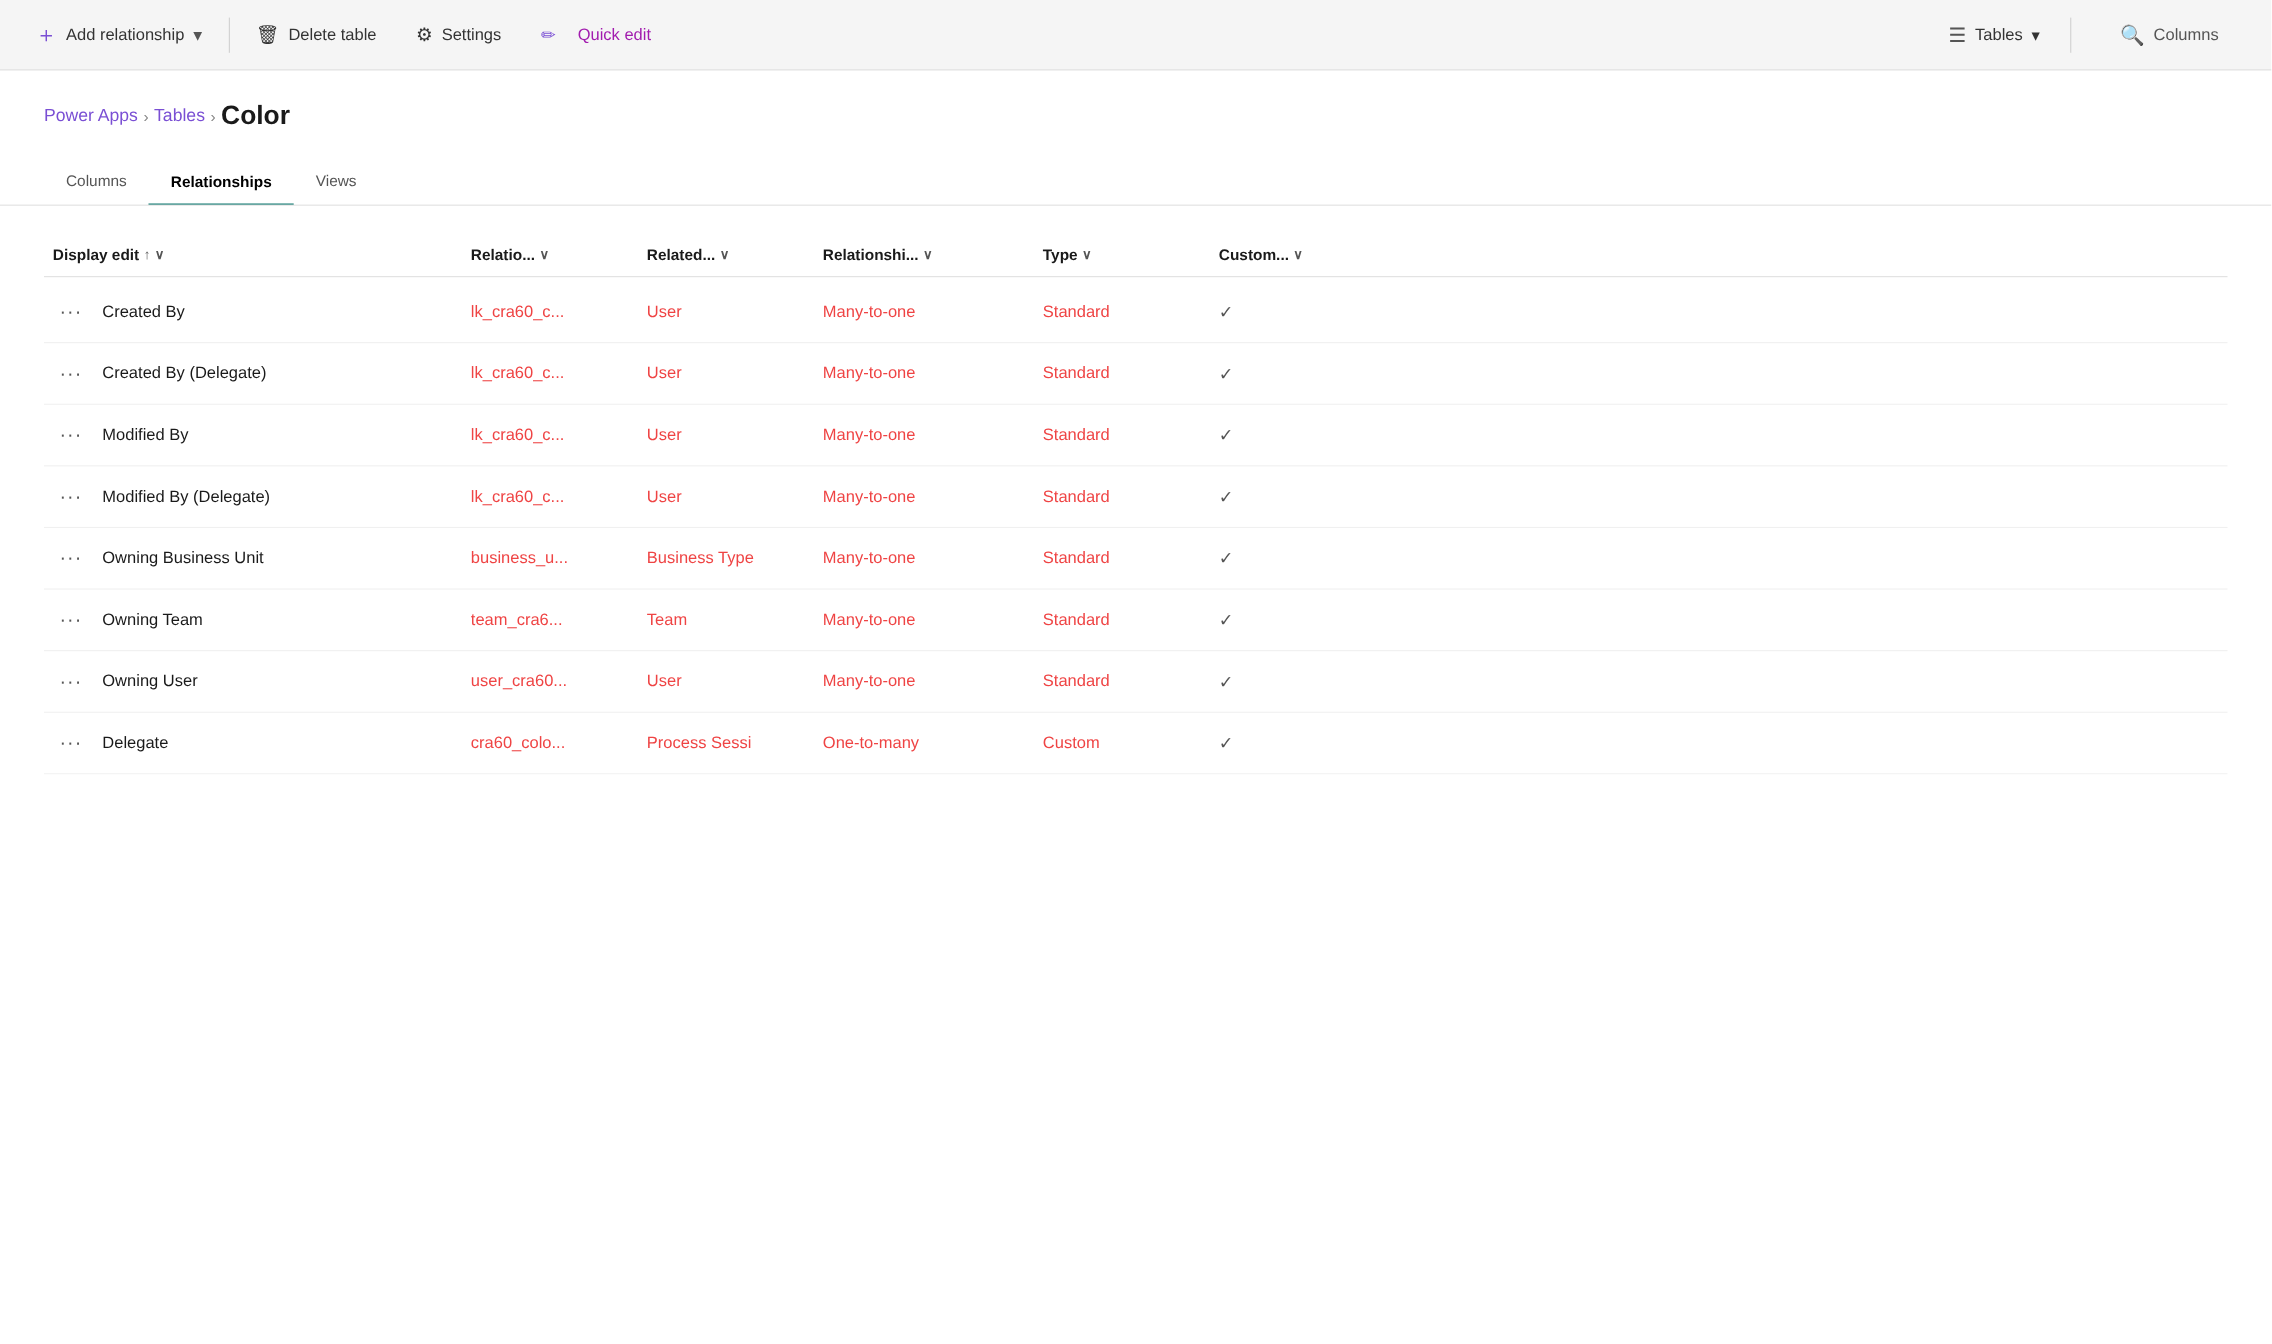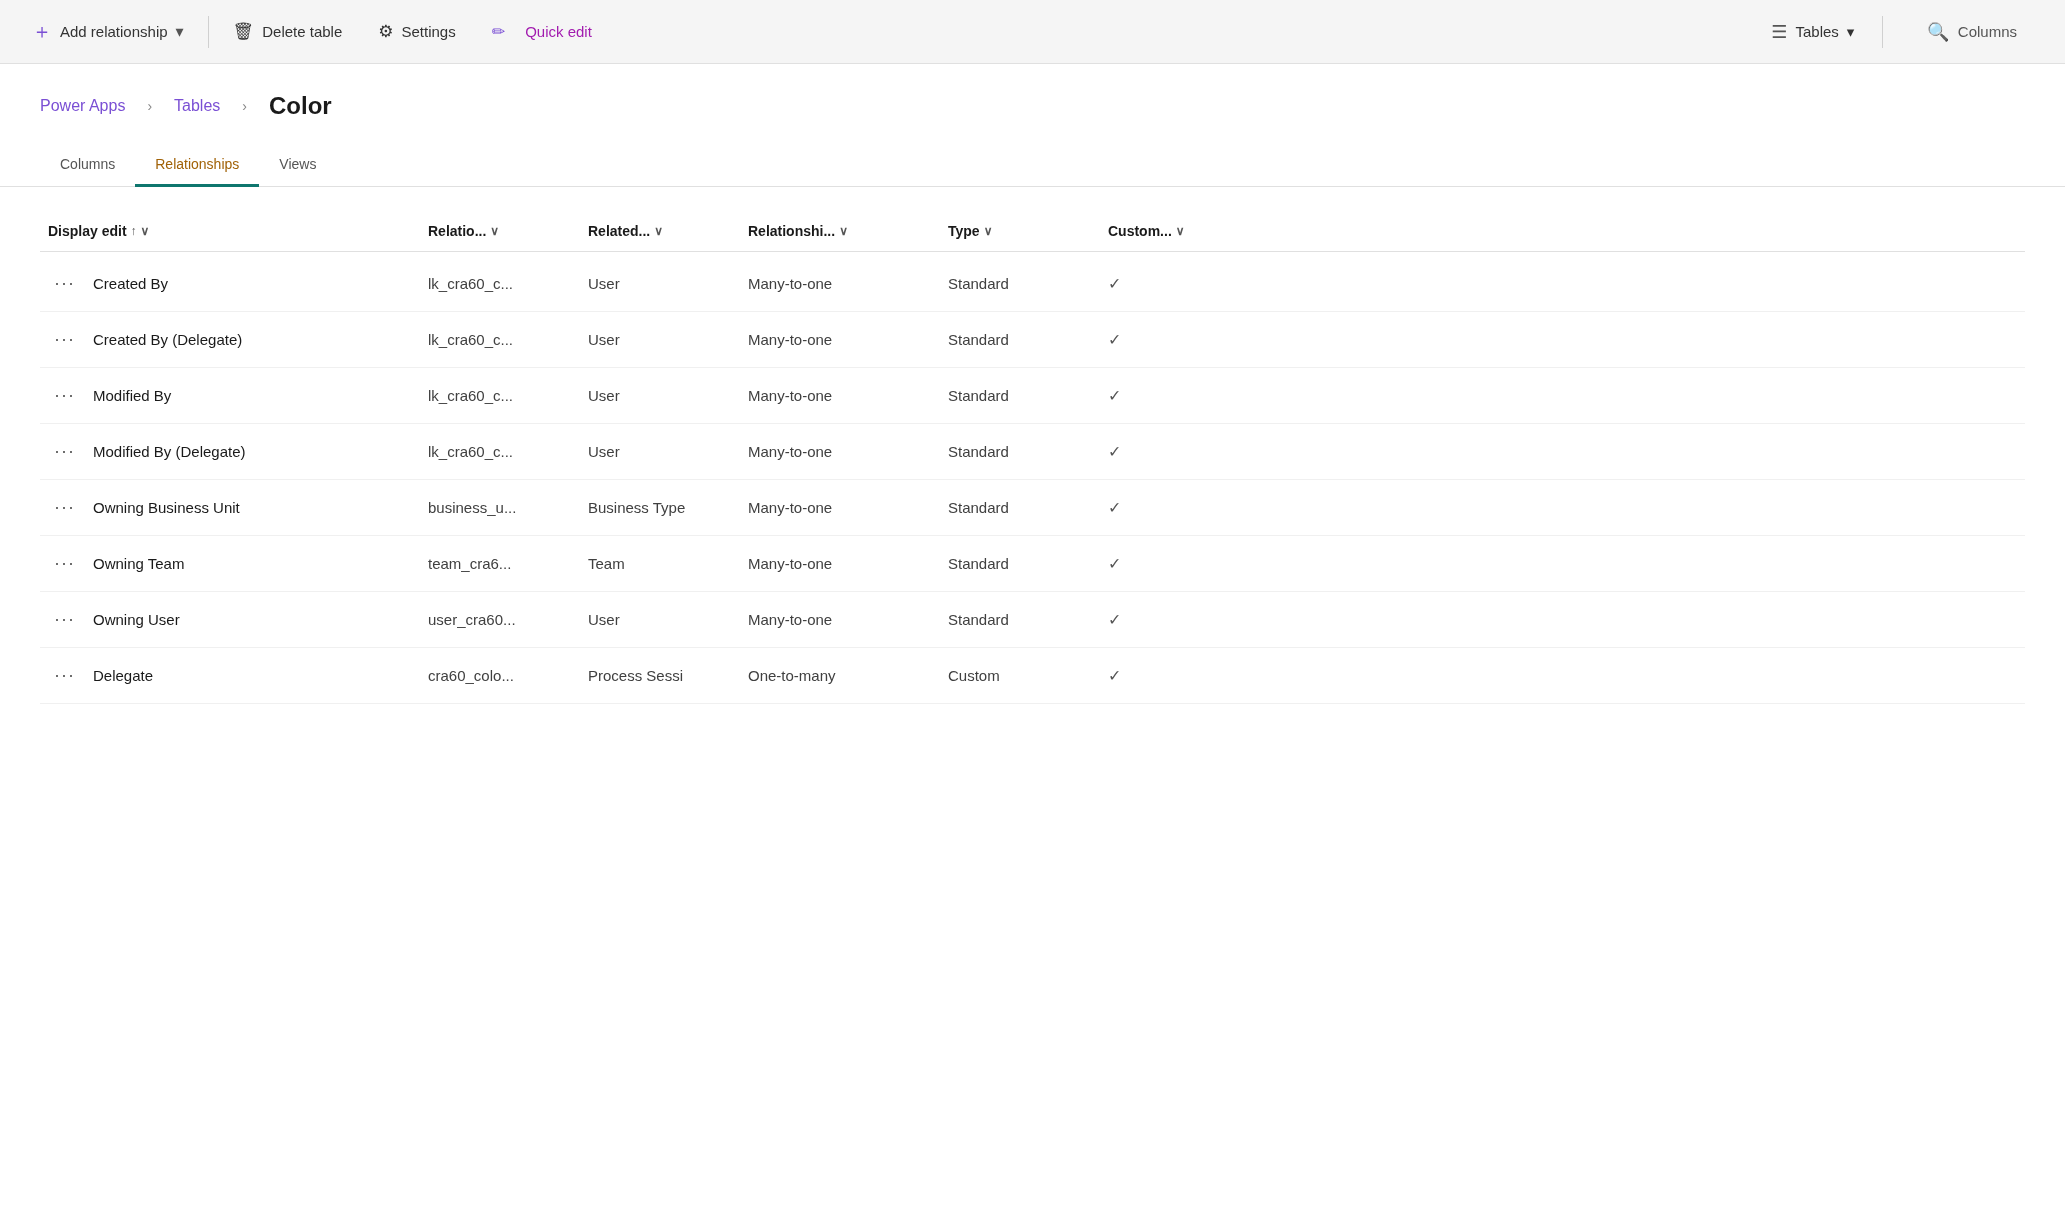--- a/index.html
+++ b/index.html
@@ -63,21 +63,21 @@
       font-size: 15px;
       color: #555;
       border-radius: 4px;
     }
 
     
     .breadcrumb {
       padding: 28px 40px 8px 40px;
       display: flex;
       align-items: center;
-      gap: 22px;
+      gap: 5px;
       font-size: 16px;
     }
     .breadcrumb-link {
       color: #7a4fd4;
       cursor: pointer;
       text-decoration: none;
     }
     .breadcrumb-sep { color: #888; font-size: 14px; }
     .breadcrumb-current { font-weight: 700; font-size: 24px; color: #1a1a1a; }
 
@@ -92,23 +92,23 @@
     }
     .tab {
       padding: 12px 20px;
       font-size: 14px;
       cursor: pointer;
       color: #555;
       border-bottom: 3px solid transparent;
       margin-bottom: -1px;
     }
     .tab.active {
-      color: #a16207;
-      border-bottom: 3px solid #0f766e;
-      font-weight: 400;
+      color: #000000;
+      border-bottom: 1px solid #0f766e;
+      font-weight: 700;
     }
 
     
     .table-container {
       padding: 0 40px;
     }
 
     
     .table-header {
       display: grid;
@@ -148,21 +148,21 @@
       font-size: 15px;
       display: flex;
       align-items: center;
     }
     .cell.display-name {
       font-size: 15px;
       color: #1a1a1a;
       gap: 12px;
     }
     .cell.muted {
-      color: #404040;
+      color: #ef4444;
     }
     .cell.check {
       color: #555;
       font-size: 16px;
     }
 
     .ellipsis-btn {
       background: transparent;
       border: none;
       cursor: pointer;

